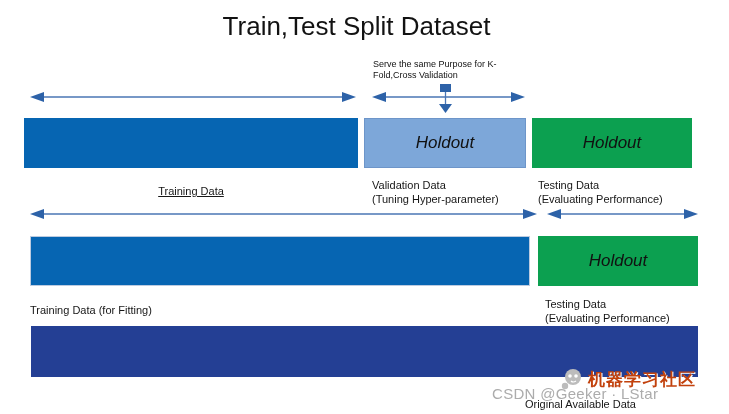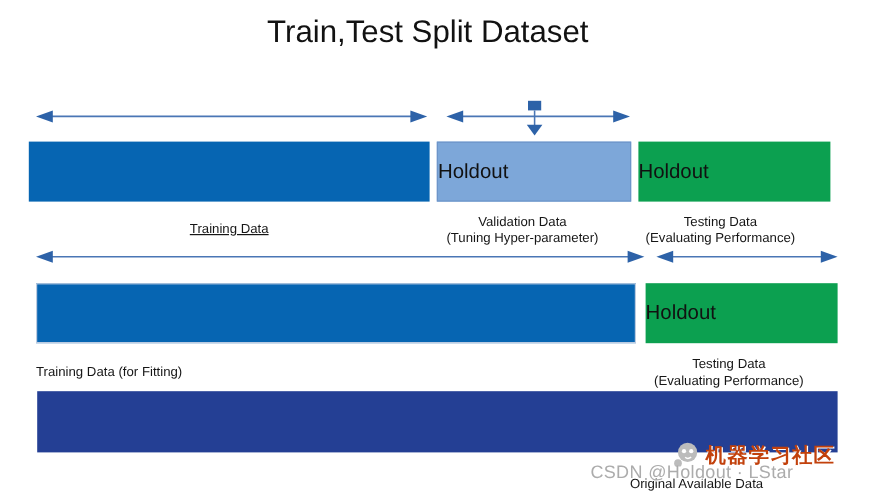--- a/index.html
+++ b/index.html
@@ -12,31 +12,32 @@
   .title{
     left:0;top:11px;width:713px;text-align:center;
     font-size:26px;font-weight:400;color:#121212;
   }
   .note{
     left:373px;top:59px;width:137px;
     font-size:9px;line-height:10.5px;color:#121212;
   }
   .arrows{left:0;top:0;width:729px;height:414px;pointer-events:none;}
   .bar{
-    display:flex;align-items:center;justify-content:flex-start;
+    display:flex;align-items:center;justify-content:center;
     box-sizing:border-box;
+    font-style:italic;
   }
   .bar span{font-size:17px;color:#111;}
   .r1-train{left:24px;top:118px;width:334px;height:50px;background:#0665b2;}
   .r1-val{left:364px;top:118px;width:162px;height:50px;background:#7da7d9;border:1px solid #6d95c9;}
   .r1-test{left:532px;top:118px;width:160px;height:50px;background:#0ca050;}
   .r2-train{left:30px;top:236px;width:500px;height:50px;background:#0665b2;border:1px solid #bccbe0;}
   .r2-test{left:538px;top:236px;width:160px;height:50px;background:#0ca050;}
   .r3-bar{left:31px;top:326px;width:667px;height:51px;background:#243f94;}
-  .cap{font-size:11px;line-height:14px;color:#161616;text-align:center;}
+  .cap{font-size:11px;line-height:14px;color:#161616;}
   .cap-r1-train{left:24px;top:184px;width:334px;text-align:center;text-decoration:underline;}
   .cap-r1-val{left:372px;top:178px;}
   .cap-r1-test{left:538px;top:178px;}
   .cap-r2-train{left:30px;top:303px;width:455px;text-align:left;}
   .cap-r2-test{left:545px;top:297px;}
   .cap-r3{left:24px;top:397px;width:612px;text-align:right;}
   .wm-cn{
     left:588px;top:368px;font-size:17px;font-weight:700;color:#c2410c;
     text-shadow:1px 1px 0 #ffffff;letter-spacing:1px;z-index:6;
   }
@@ -79,20 +80,21 @@
 
     <g>
       <line x1="559" y1="214" x2="686" y2="214" stroke="#4a76b5" stroke-width="1.3"></line>
       <polygon points="547,214 561,209 561,219" fill="#2d62a8"></polygon>
       <polygon points="698,214 684,209 684,219" fill="#2d62a8"></polygon>
     </g>
   </svg>
 
   <div class="abs title">Train,Test Split Dataset</div>
 
+  <div class="abs note">Serve the same Purpose for K-Fold,Cross Validation</div>
 
   <div class="abs bar r1-train"></div>
   <div class="abs bar r1-val">
     <span>Holdout</span>
   </div>
   <div class="abs bar r1-test">
     <span>Holdout</span>
   </div>
 
   <div class="abs cap cap-r1-train">Training Data</div>
@@ -120,15 +122,15 @@
   <div class="abs cap cap-r3">Original  Available Data</div>
 
   <svg class="abs wm-icon" width="26" height="26" viewBox="0 0 26 26" xmlns="http://www.w3.org/2000/svg">
     <circle cx="14" cy="10" r="8" fill="#bcbcbc"></circle>
     <circle cx="11" cy="9" r="1.8" fill="#ffffff"></circle>
     <circle cx="17" cy="9" r="1.8" fill="#ffffff"></circle>
     <circle cx="6" cy="19" r="3.2" fill="#bcbcbc"></circle>
     <path d="M12 14 q2 2 5 0" stroke="#ffffff" stroke-width="1.2" fill="none"></path>
   </svg>
   <div class="abs wm-cn">机器学习社区</div>
-  <div class="abs wm-credit">CSDN @Holdout · LStar</div>
+  <div class="abs wm-credit">CSDN @Geeker · LStar</div>
 
 </div>
 
 </body></html>

